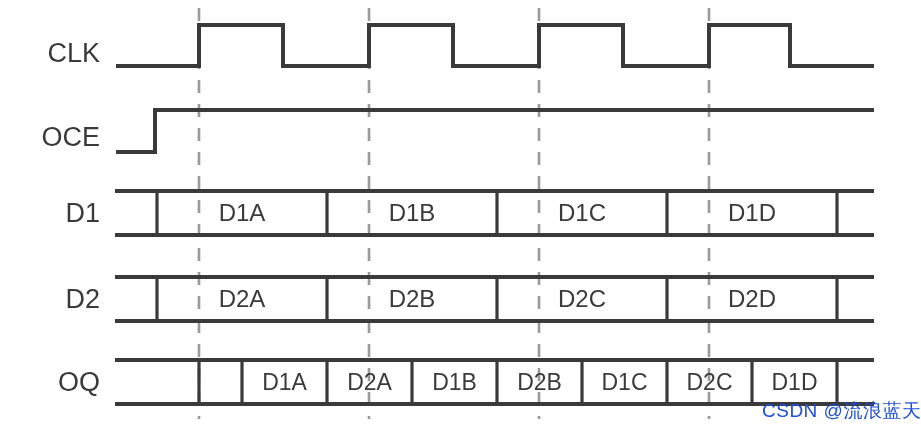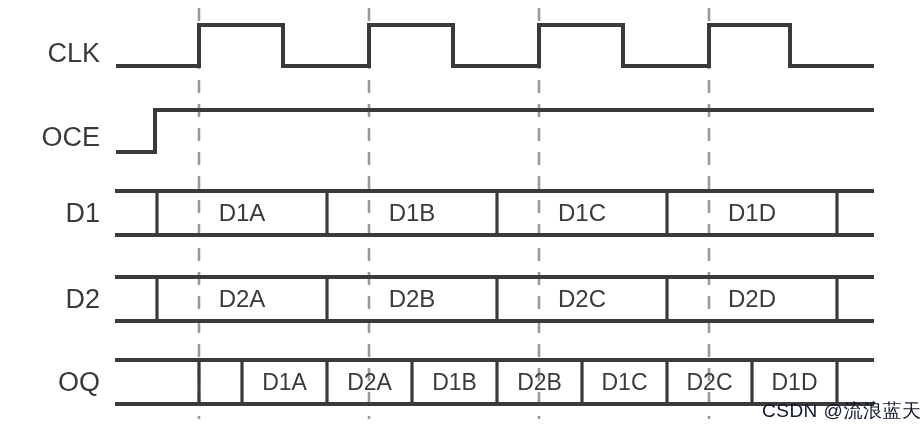--- a/index.html
+++ b/index.html
@@ -61,21 +61,21 @@
     stroke:#9a9a9a;
     stroke-width:2.6;
     stroke-dasharray:13 11;
   }
   .watermark{
     position:absolute;
     left:762px;
     top:398px;
     font-family:"Liberation Sans", sans-serif;
     font-size:19px;
-    color:#0f172a;
+    color:#1d4ed8;
     letter-spacing:0.5px;
     white-space:nowrap;
     user-select:none;
     pointer-events:none;
   }
 </style>
 </head>
 <body>
 
 <div id="root">

